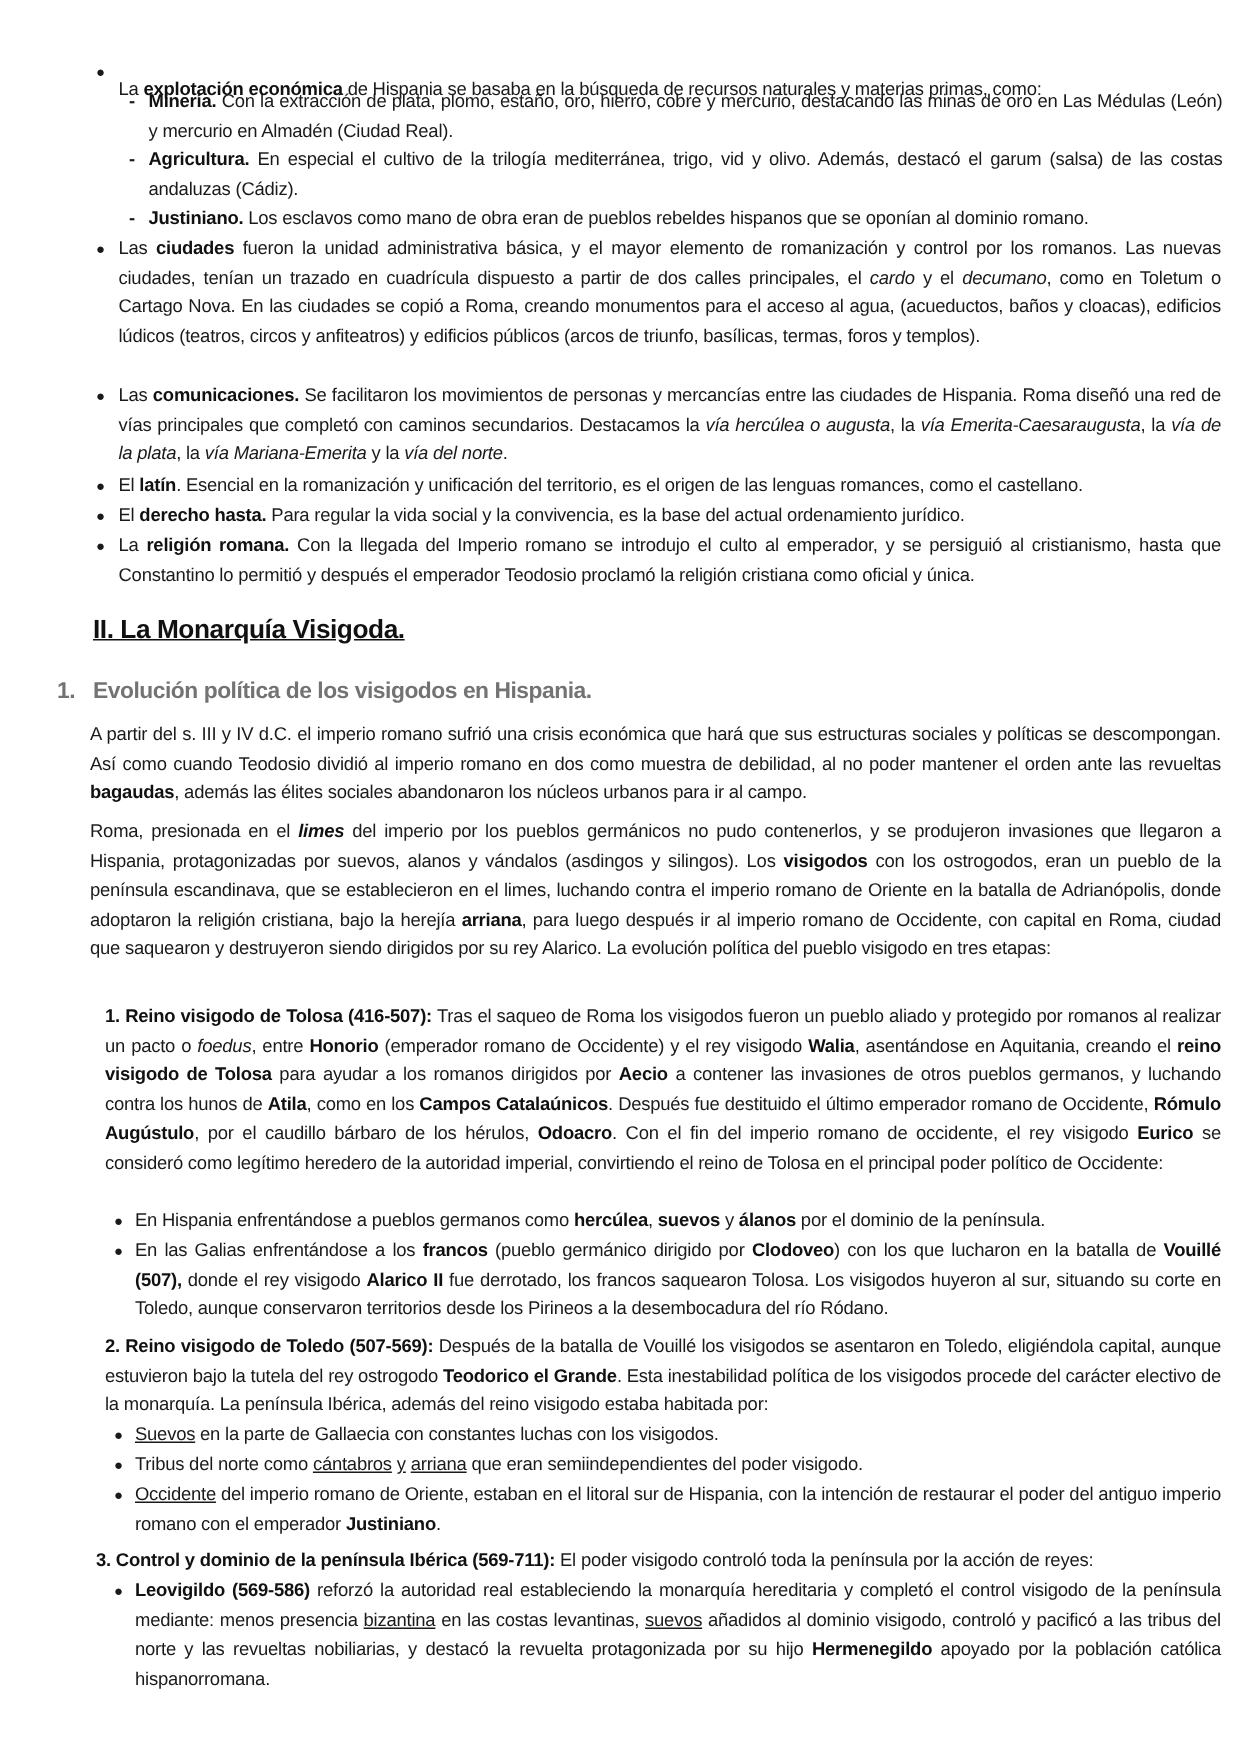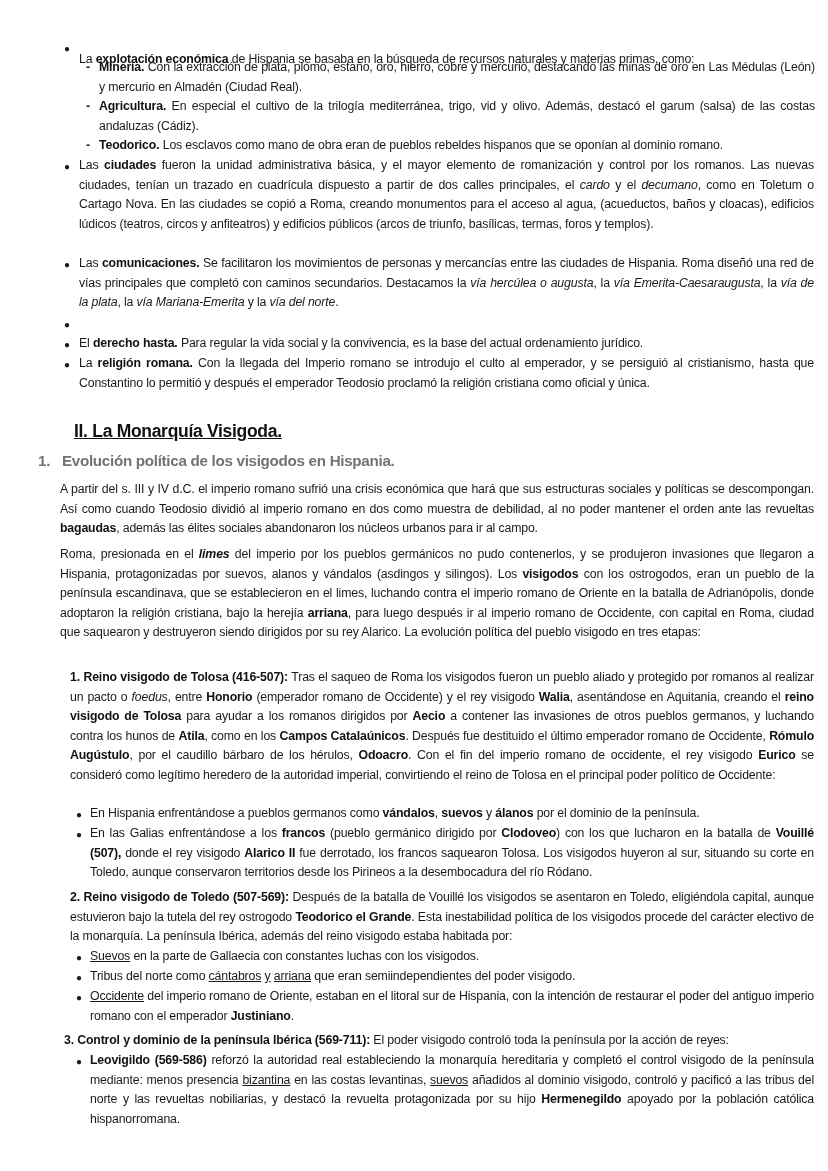--- a/index.html
+++ b/index.html
@@ -11,21 +11,21 @@
     letter-spacing: -0.15px;
   }
   .page { position: relative; width: 828px; height: 1171px; }
   .p { position: absolute; margin: 0; line-height: 19.6px; text-align: justify; }
   .bullet { position: absolute; font-size: 10px; line-height: 19.6px; }
   .dash { position: absolute; line-height: 19.6px; font-weight: bold; }
   b { font-weight: bold; color: #111; }
   i { }
   u { text-decoration: underline; }
   .h2 {
-    position: absolute; left: 62px; top: 409px; margin: 12px;
+    position: absolute; left: 62px; top: 409px; margin: 0;
     font-size: 17.5px; font-weight: bold; text-decoration: underline;
     letter-spacing: -0.3px; color: #111;
   }
   .h3 {
     position: absolute; left: 38px; top: 452px; margin: 0;
     font-size: 15.2px; font-weight: bold; letter-spacing: -0.3px; color: #737373;
   }
   .h3 .num { display: inline-block; width: 24px; }
 </style>
 </head>
@@ -36,47 +36,48 @@
   <span class="bullet" style="left:64px;top:39px;">●</span>
   <p class="p" style="left:79px;top:26px;width:735px;margin-top:24px;">La <b>explotación económica</b> de Hispania se basaba en la búsqueda de recursos naturales y materias primas, como:</p>
 
   <span class="dash" style="left:86px;top:58px;">-</span>
   <p class="p" style="left:99px;top:58px;width:716px;"><b>Minería.</b> Con la extracción de plata, plomo, estaño, oro, hierro, cobre y mercurio, destacando las minas de oro en Las Médulas (León) y mercurio en Almadén (Ciudad Real).</p>
 
   <span class="dash" style="left:86px;top:97px;">-</span>
   <p class="p" style="left:99px;top:97px;width:716px;"><b>Agricultura.</b> En especial el cultivo de la trilogía mediterránea, trigo, vid y olivo. Además, destacó el garum (salsa) de las costas andaluzas (Cádiz).</p>
 
   <span class="dash" style="left:86px;top:136px;">-</span>
-  <p class="p" style="left:99px;top:136px;width:716px;"><b>Teodorico.</b> Los esclavos como mano de obra eran de pueblos rebeldes hispanos que se oponían al dominio romano.</p>
+  <p class="p" style="left:99px;top:136px;width:716px;"><b>Justiniano.</b> Los esclavos como mano de obra eran de pueblos rebeldes hispanos que se oponían al dominio romano.</p>
 
   <span class="bullet" style="left:64px;top:157px;">●</span>
   <p class="p" style="left:79px;top:156px;width:735px;">Las <b>ciudades</b> fueron la unidad administrativa básica, y el mayor elemento de romanización y control por los romanos. Las nuevas ciudades, tenían un trazado en cuadrícula dispuesto a partir de dos calles principales, el <i>cardo</i> y el <i>decumano</i>, como en Toletum o Cartago Nova. En las ciudades se copió a Roma, creando monumentos para el acceso al agua, (acueductos, baños y cloacas), edificios lúdicos (teatros, circos y anfiteatros) y edificios públicos (arcos de triunfo, basílicas, termas, foros y templos).</p>
 
   <span class="bullet" style="left:64px;top:255px;">●</span>
   <p class="p" style="left:79px;top:254px;width:735px;">Las <b>comunicaciones.</b> Se facilitaron los movimientos de personas y mercancías entre las ciudades de Hispania. Roma diseñó una red de vías principales que completó con caminos secundarios. Destacamos la <i>vía hercúlea o augusta</i>, la <i>vía Emerita-Caesaraugusta</i>, la <i>vía de la plata</i>, la <i>vía Mariana-Emerita</i> y la <i>vía del norte</i>.</p>
 
   <span class="bullet" style="left:64px;top:315px;">●</span>
+  <p class="p" style="left:79px;top:314px;width:745px;">El <b>latín</b>. Esencial en la romanización y unificación del territorio, es el origen de las lenguas romances, como el castellano.</p>
 
   <span class="bullet" style="left:64px;top:335px;">●</span>
   <p class="p" style="left:79px;top:334px;width:735px;">El <b>derecho hasta.</b> Para regular la vida social y la convivencia, es la base del actual ordenamiento jurídico.</p>
 
   <span class="bullet" style="left:64px;top:355px;">●</span>
   <p class="p" style="left:79px;top:354px;width:735px;">La <b>religión romana.</b> Con la llegada del Imperio romano se introdujo el culto al emperador, y se persiguió al cristianismo, hasta que Constantino lo permitió y después el emperador Teodosio proclamó la religión cristiana como oficial y única.</p>
 
   <h2 class="h2">II. La Monarquía Visigoda.</h2>
   <h3 class="h3">
     <span class="num">1.</span><span>Evolución política de los visigodos en Hispania.</span>
   </h3>
 
   <p class="p" style="left:60px;top:480px;width:754px;">A partir del s. III y IV d.C. el imperio romano sufrió una crisis económica que hará que sus estructuras sociales y políticas se descompongan. Así como cuando Teodosio dividió al imperio romano en dos como muestra de debilidad, al no poder mantener el orden ante las revueltas <b>bagaudas</b>, además las élites sociales abandonaron los núcleos urbanos para ir al campo.</p>
   <p class="p" style="left:60px;top:545px;width:754px;">Roma, presionada en el <i><b>limes</b></i> del imperio por los pueblos germánicos no pudo contenerlos, y se produjeron invasiones que llegaron a Hispania, protagonizadas por suevos, alanos y vándalos (asdingos y silingos). Los <b>visigodos</b> con los ostrogodos, eran un pueblo de la península escandinava, que se establecieron en el limes, luchando contra el imperio romano de Oriente en la batalla de Adrianópolis, donde adoptaron la religión cristiana, bajo la herejía <b>arriana</b>, para luego después ir al imperio romano de Occidente, con capital en Roma, ciudad que saquearon y destruyeron siendo dirigidos por su rey Alarico. La evolución política del pueblo visigodo en tres etapas:</p>
 
   <p class="p" style="left:70px;top:668px;width:744px;"><b>1. Reino visigodo de Tolosa (416-507):</b> Tras el saqueo de Roma los visigodos fueron un pueblo aliado y protegido por romanos al realizar un pacto o <i>foedus</i>, entre <b>Honorio</b> (emperador romano de Occidente) y el rey visigodo <b>Walia</b>, asentándose en Aquitania, creando el <b>reino visigodo de Tolosa</b> para ayudar a los romanos dirigidos por <b>Aecio</b> a contener las invasiones de otros pueblos germanos, y luchando contra los hunos de <b>Atila</b>, como en los <b>Campos Catalaúnicos</b>. Después fue destituido el último emperador romano de Occidente, <b>Rómulo Augústulo</b>, por el caudillo bárbaro de los hérulos, <b>Odoacro</b>. Con el fin del imperio romano de occidente, el rey visigodo <b>Eurico</b> se consideró como legítimo heredero de la autoridad imperial, convirtiendo el reino de Tolosa en el principal poder político de Occidente:</p>
   <span class="bullet" style="left:76px;top:805px;">●</span>
-  <p class="p" style="left:90px;top:804px;width:724px;">En Hispania enfrentándose a pueblos germanos como <b>vándalos</b>, <b>suevos</b> y <b>álanos</b> por el dominio de la península.</p>
+  <p class="p" style="left:90px;top:804px;width:724px;">En Hispania enfrentándose a pueblos germanos como <b>hercúlea</b>, <b>suevos</b> y <b>álanos</b> por el dominio de la península.</p>
   <span class="bullet" style="left:76px;top:825px;">●</span>
   <p class="p" style="left:90px;top:824px;width:724px;">En las Galias enfrentándose a los <b>francos</b> (pueblo germánico dirigido por <b>Clodoveo</b>) con los que lucharon en la batalla de <b>Vouillé (507),</b> donde el rey visigodo <b>Alarico II</b> fue derrotado, los francos saquearon Tolosa. Los visigodos huyeron al sur, situando su corte en Toledo, aunque conservaron territorios desde los Pirineos a la desembocadura del río Ródano.</p>
 
   <p class="p" style="left:70px;top:888px;width:744px;"><b>2. Reino visigodo de Toledo (507-569):</b> Después de la batalla de Vouillé los visigodos se asentaron en Toledo, eligiéndola capital, aunque estuvieron bajo la tutela del rey ostrogodo <b>Teodorico el Grande</b>. Esta inestabilidad política de los visigodos procede del carácter electivo de la monarquía. La península Ibérica, además del reino visigodo estaba habitada por:</p>
   <span class="bullet" style="left:76px;top:948px;">●</span>
   <p class="p" style="left:90px;top:947px;width:724px;"><u>Suevos</u> en la parte de Gallaecia con constantes luchas con los visigodos.</p>
   <span class="bullet" style="left:76px;top:968px;">●</span>
   <p class="p" style="left:90px;top:967px;width:724px;">Tribus del norte como <u>cántabros</u> <u>y</u> <u>arriana</u> que eran semiindependientes del poder visigodo.</p>
   <span class="bullet" style="left:76px;top:988px;">●</span>
   <p class="p" style="left:90px;top:987px;width:724px;"><u>Occidente</u> del imperio romano de Oriente, estaban en el litoral sur de Hispania, con la intención de restaurar el poder del antiguo imperio romano con el emperador <b>Justiniano</b>.</p>

